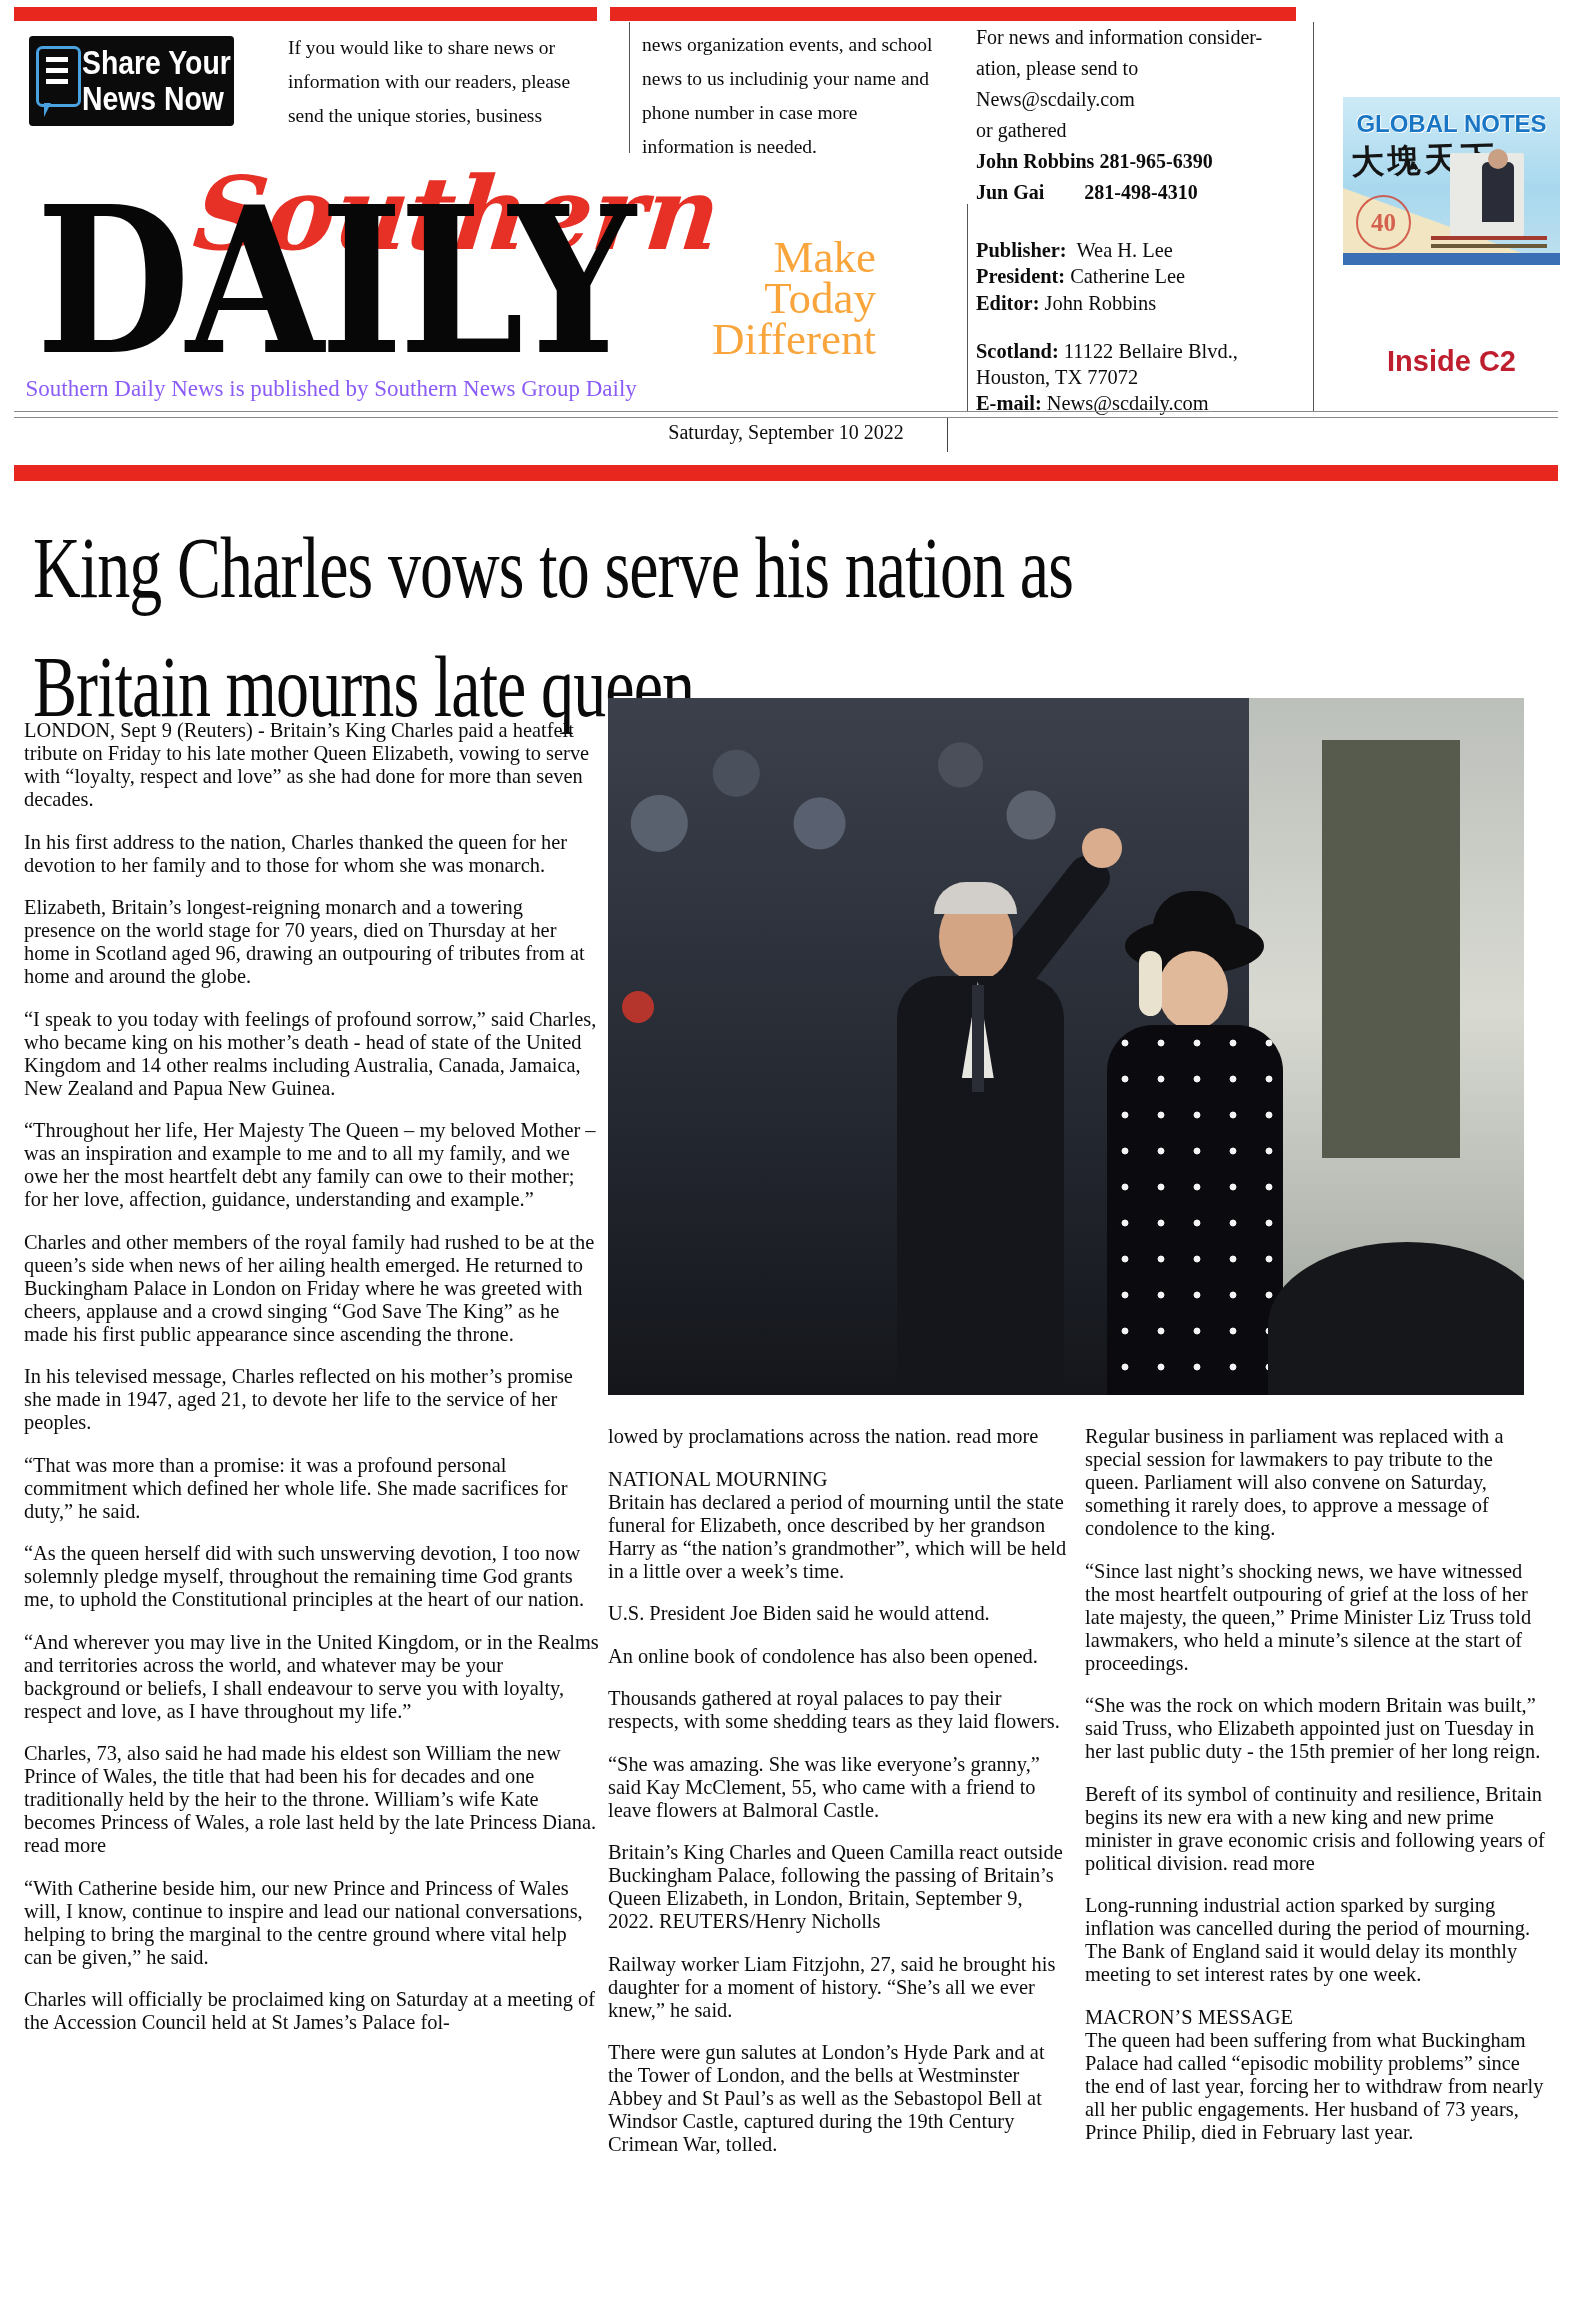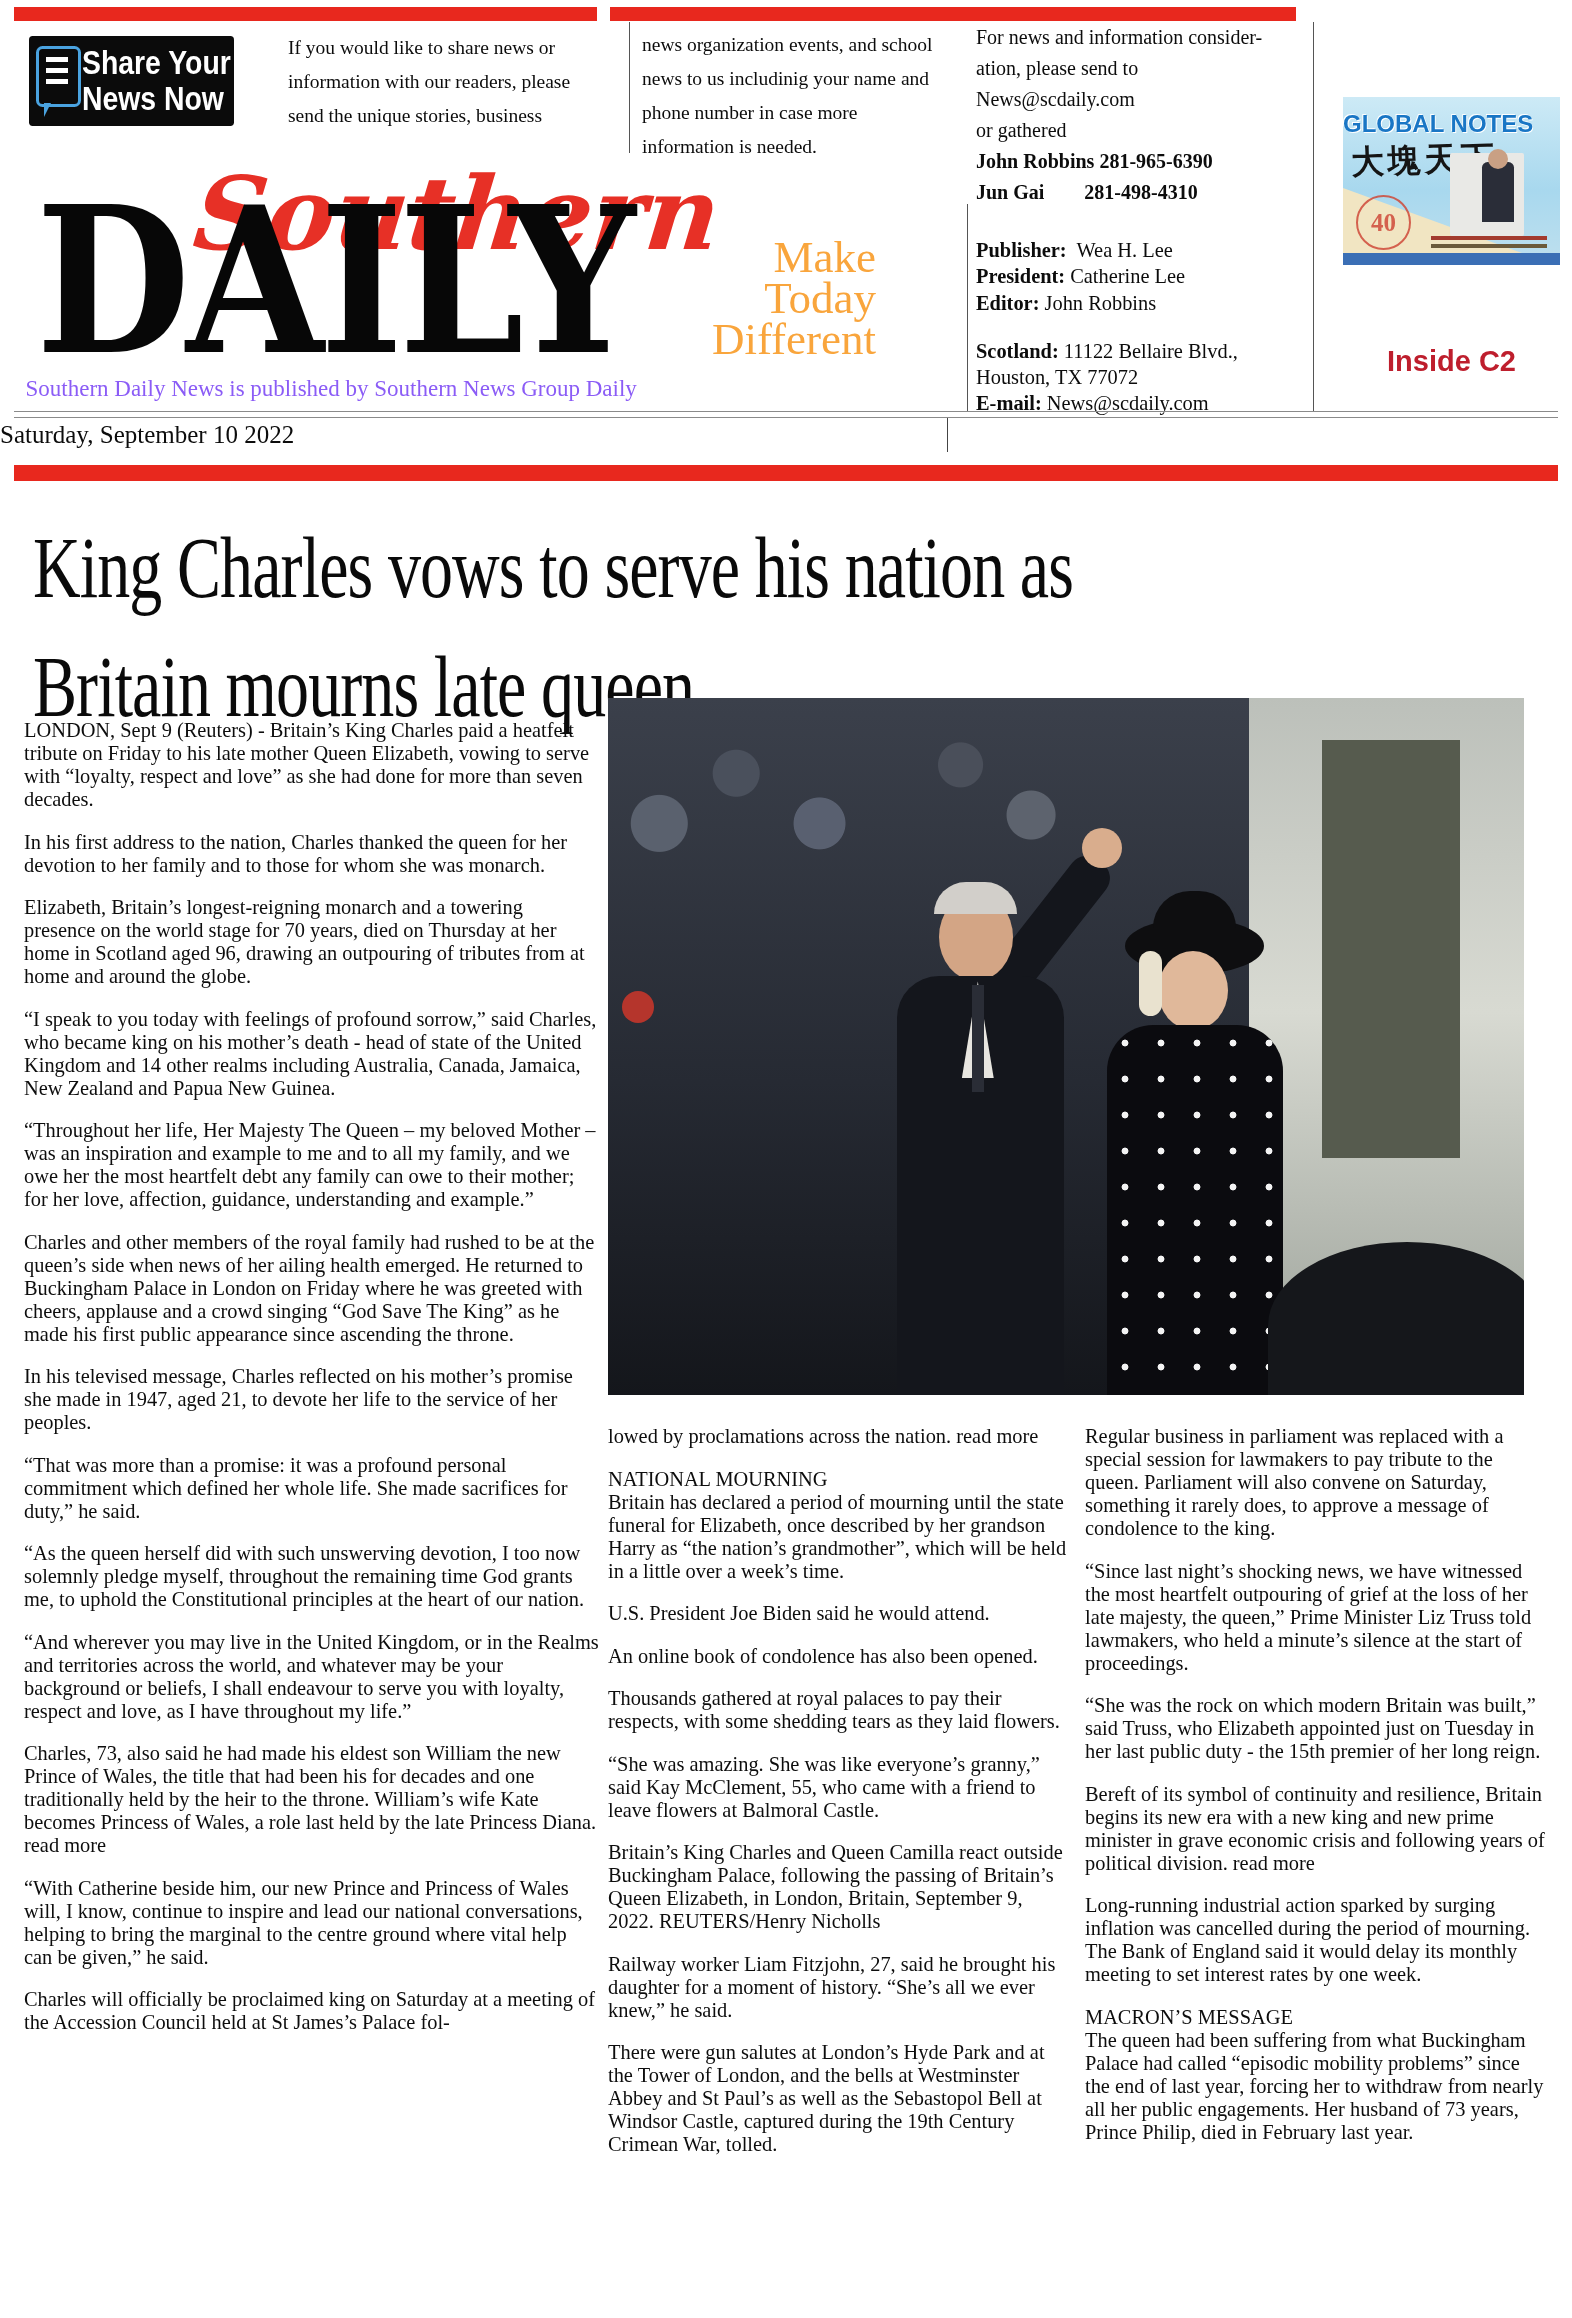--- a/index.html
+++ b/index.html
@@ -50,21 +50,21 @@
     <div class="contact-line">News@scdaily.com</div>
     <div class="contact-line">or gathered</div>
     <div class="contact-line b">John Robbins 281-965-6390</div>
     <div class="contact-line b">Jun Gai        281-498-4310</div>
   </div>
 
   <div class="vline" style="left:1313px;top:22px;height:389px;background:#555"></div>
 
   <div class="abs" style="left:1343px;top:97px;width:217px;height:168px;overflow:hidden;background:linear-gradient(180deg,#cdeaf6 0%,#a8d8ee 55%,#bfe0ee 100%)">
     <div class="abs" style="left:0;top:91px;width:0;height:0;border-left:217px solid #f1e5c2;border-top:79px solid transparent"></div>
-    <div class="abs san b" style="left:0;top:13px;width:100%;font-size:24px;color:#1976c5;text-shadow:0.9px 0.9px 0 #fff,-0.9px -0.9px 0 #fff">GLOBAL NOTES</div>
+    <div class="abs san b" style="left:0;top:13px;width:100%;text-align:center;font-size:24px;color:#1976c5;text-shadow:0.9px 0.9px 0 #fff,-0.9px -0.9px 0 #fff">GLOBAL NOTES</div>
     <div class="abs ser b" style="left:8.3px;top:41px;font-size:33px;color:#151515;letter-spacing:3.7px;transform:rotate(-2deg)">大塊天下</div>
     <div class="abs" style="left:107px;top:56px;width:74px;height:83px;background:#e9e9e6;border-radius:1.9px"></div>
     <div class="abs" style="left:139px;top:65px;width:32px;height:60px;background:#2a2d38;border-radius:5.6px 5.6px 0 0"></div>
     <div class="abs dot" style="left:145px;top:52px;width:20.4px;height:20.4px;background:#c9a084"></div>
     <div class="abs dot" style="left:13px;top:98px;width:51px;height:51px;border:2.8px solid #cf4a3a;color:#cf4a3a;text-align:center;line-height:51px;font-size:25px;font-weight:bold;font-family:'Liberation Serif',serif;opacity:.85">40</div>
     <div class="abs" style="left:88px;top:139px;width:116px;height:3.7px;background:#a33b2e"></div>
     <div class="abs" style="left:88px;top:147px;width:116px;height:3.7px;background:#6b5a3a"></div>
     <div class="abs" style="left:0;top:156px;width:100%;height:12px;background:#3b6fb5"></div>
   </div>
 
@@ -84,21 +84,21 @@
     <div class="publine"><b>Publisher:</b><span>  Wea H. Lee</span></div>
     <div class="publine"><b>President:</b><span> Catherine Lee</span></div>
     <div class="publine"><b>Editor:</b><span> John Robbins</span></div>
     <div style="height:21.3px"></div>
     <div class="publine"><b>Scotland:</b><span> 11122 Bellaire Blvd.,</span></div>
     <div class="publine">Houston, TX 77072</div>
     <div class="publine"><b>E-mail:</b><span> News@scdaily.com</span></div>
   </div>
 
   <div class="abs" style="left:14px;top:411px;width:1544px;height:4.6px;border-top:1.4px solid #8a8a8a;border-bottom:1.4px solid #8a8a8a"></div>
-  <div class="abs ser" style="left:0;top:421px;width:1572px;font-size:25px;color:#0c0c0c">Saturday, September 10 2022</div>
+  <div class="abs ser" style="left:0;top:421px;width:1572px;text-align:center;font-size:20px;color:#0c0c0c">Saturday, September 10 2022</div>
   <div class="vline" style="left:947px;top:418px;height:34px;background:#444"></div>
   <div class="abs" style="left:14px;top:465px;width:1544px;height:16px;background:#e8281e"></div>
 
   <div class="abs ser" style="left:33px;top:509px;width:1391px;font-size:66px;line-height:91px;letter-spacing:-0.9px;color:#0a0a0a;transform:scale(1,1.3);transform-origin:0 0">
     <div class="headline-line">King Charles vows to serve his nation as</div>
     <div class="headline-line">Britain mourns late queen</div>
   </div>
 
   <div class="abs" style="left:608px;top:698px;width:916px;height:697px;overflow:hidden;background:#23262c">
     <div class="abs" style="left:0;top:0;width:70%;height:100%;background:linear-gradient(180deg,#3b404b 0%,#262a33 55%,#14161b 100%)"></div>

